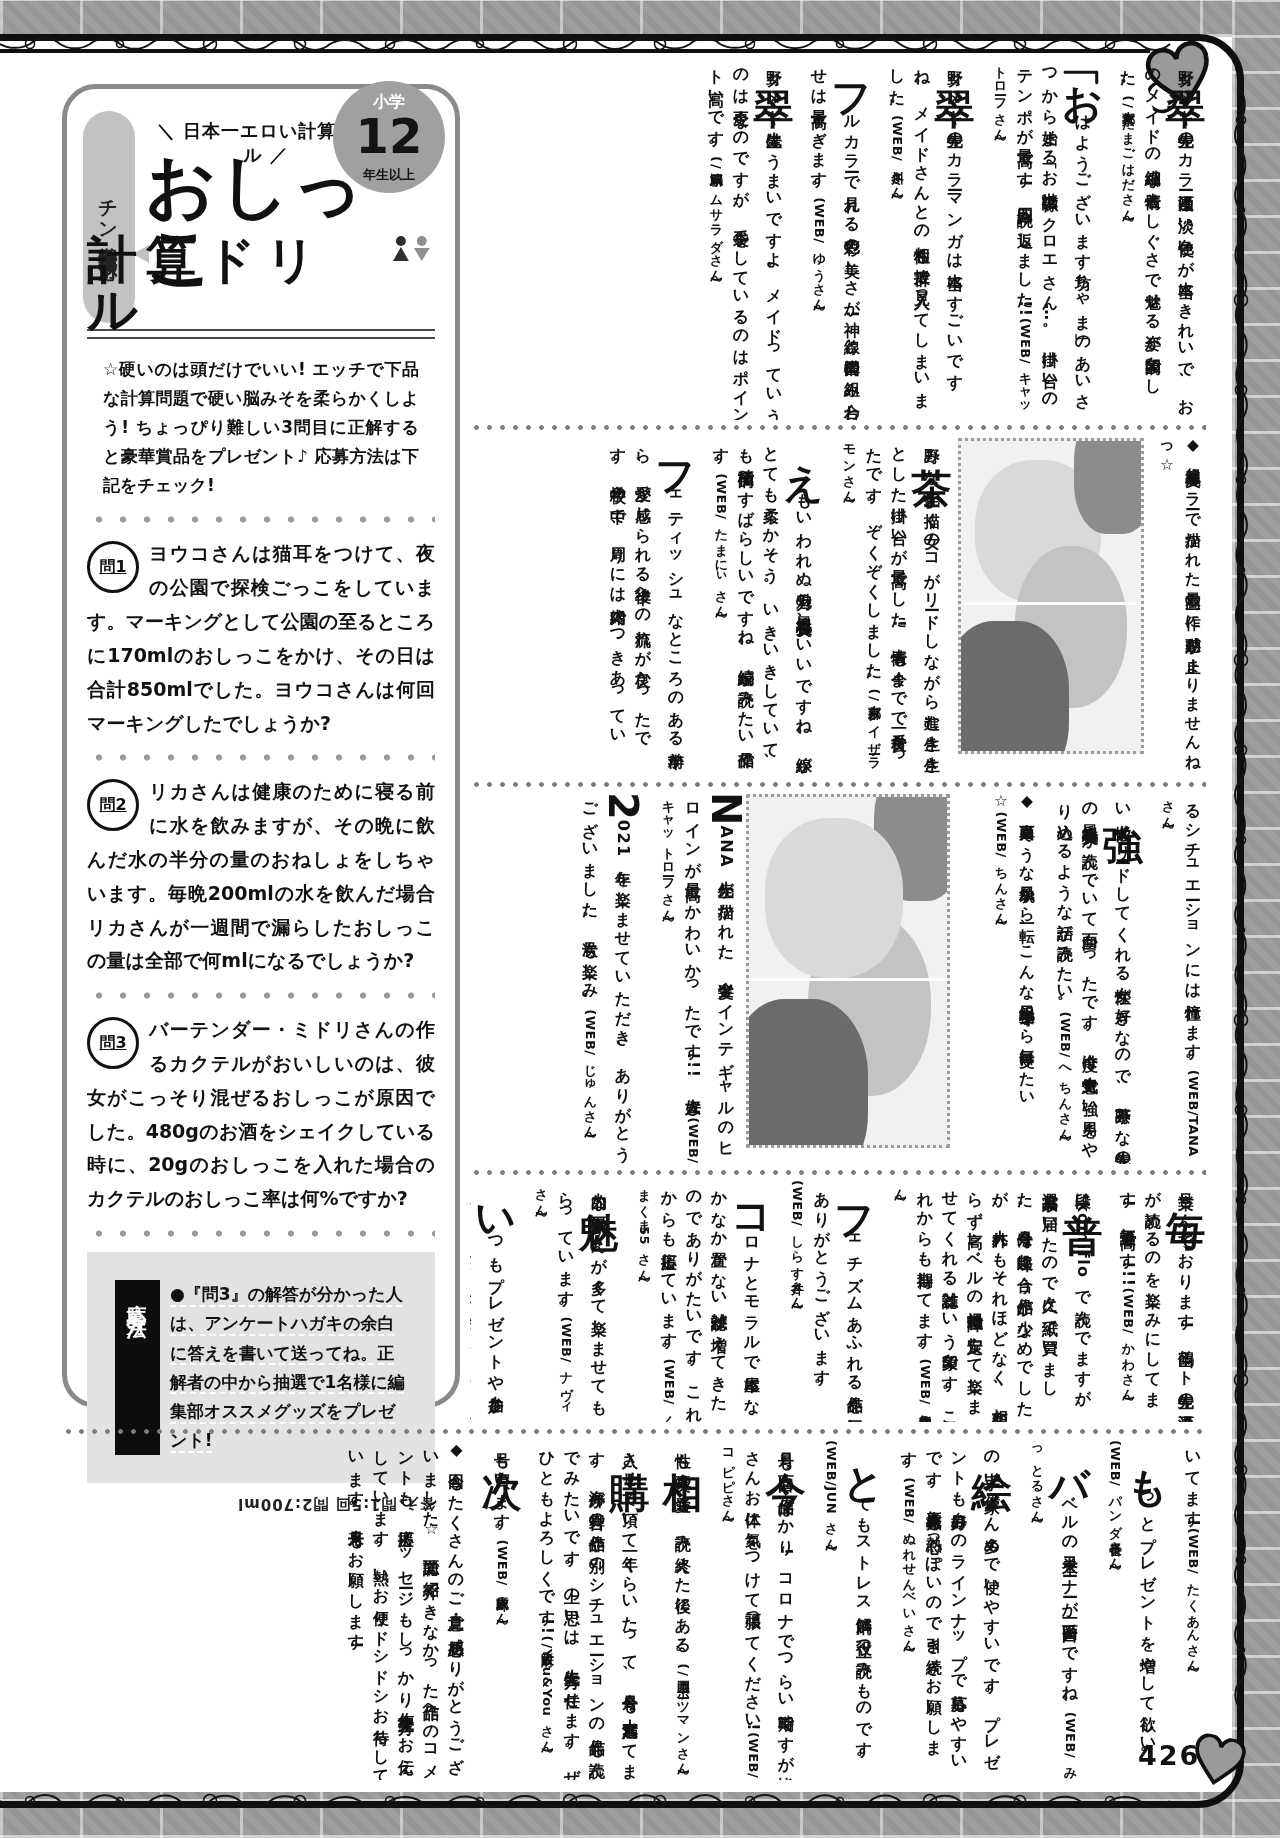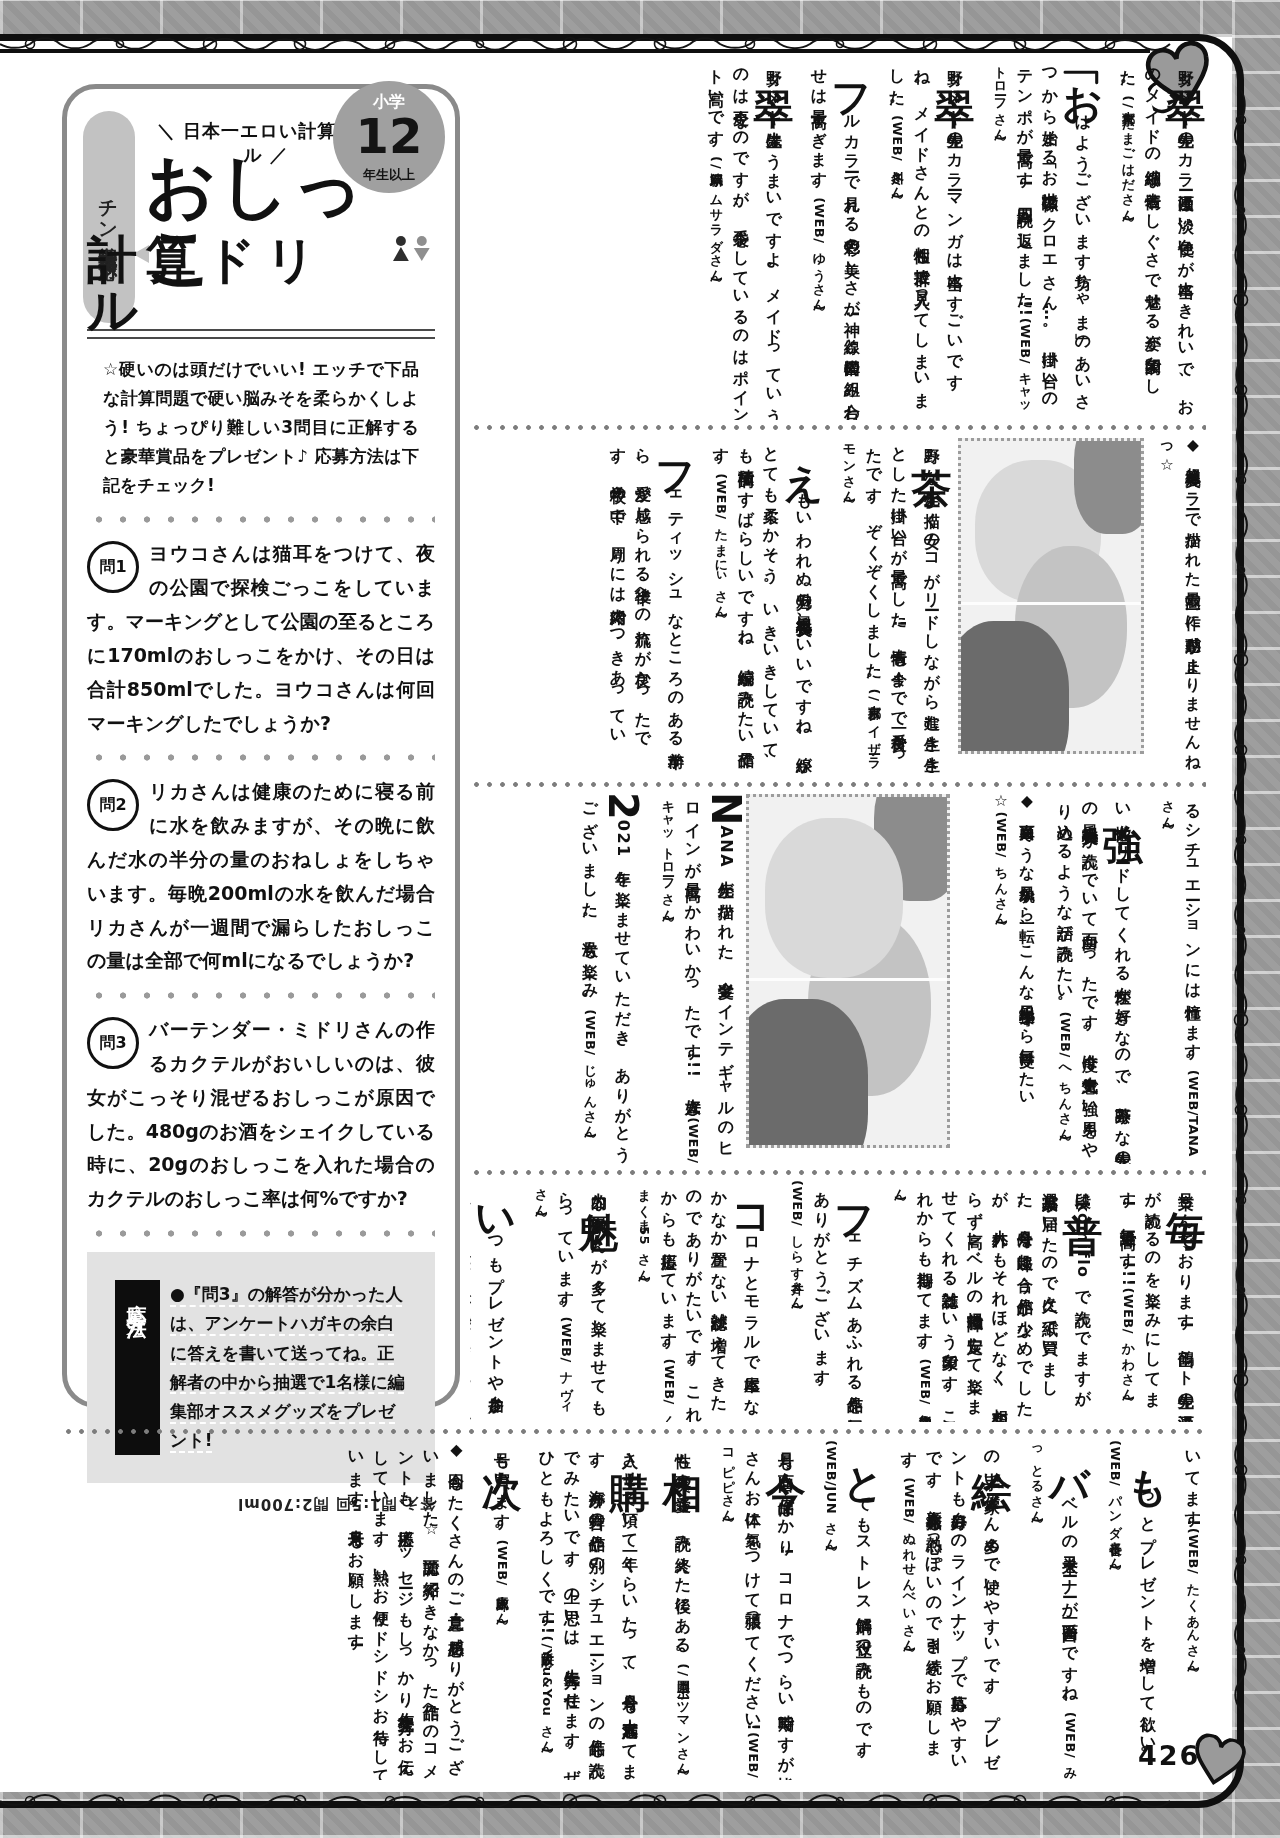--- a/index.html
+++ b/index.html
@@ -37,21 +37,21 @@
          display:flex;flex-direction:column;align-items:center;justify-content:center;line-height:1;}
   .badge .b-top{font-size:16px;font-weight:700;color:#fff;}
   .badge .b-num{font-size:48px;font-weight:900;color:#141414;margin:2px 0;}
   .badge .b-bottom{font-size:13px;font-weight:700;color:#141414;margin-top:6px;}
   .rule{height:6px;border-top:2px solid #4a4a4a;border-bottom:2px solid #4a4a4a;margin:4px 0 14px 0;}
   .intro{font-size:17px;font-weight:700;line-height:1.7;text-align:justify;margin:16px;}
   .dotsep{height:9px;margin:13px 0;background:radial-gradient(circle 3.2px,#9a9a9a 2.8px,rgba(0,0,0,0) 3.4px);
           background-size:24px 9px;background-repeat:repeat-x;background-position:left center;}
   .prob{overflow:visible;}
   .plabel{float:left;width:46px;height:46px;border:3px solid #111;border-radius:50%;margin:4px 10px 2px 0;
-          display:flex;align-items:center;justify-content:center;font-size:16px;font-weight:800;}
+          display:flex;align-items:center;justify-content:center;font-size:16px;font-weight:800;text-decoration:underline;}
   .ptext{font-size:19px;font-weight:700;line-height:1.78;text-align:justify;margin:0;}
   .apply{display:flex;gap:10px;background:#e2e2e2;padding:28px;margin-top:14px;align-items:stretch;}
   .alabel{background:#0d0d0d;color:#fff;writing-mode:vertical-rl;font-size:20px;font-weight:800;
           padding:8px 9px;letter-spacing:5px;display:flex;align-items:center;}
   .atext{font-size:17px;font-weight:700;line-height:1.72;margin:0;
          text-decoration:underline dashed #ffffff;text-decoration-thickness:2px;text-underline-offset:5px;}
   .answers{margin-top:10px;text-align:right;}
   .answers span{display:inline-block;transform:rotate(180deg);font-size:15px;font-weight:600;color:#222;letter-spacing:1px;}
   
   .vband{writing-mode:vertical-rl;text-orientation:mixed;font-size:16px;font-weight:700;

